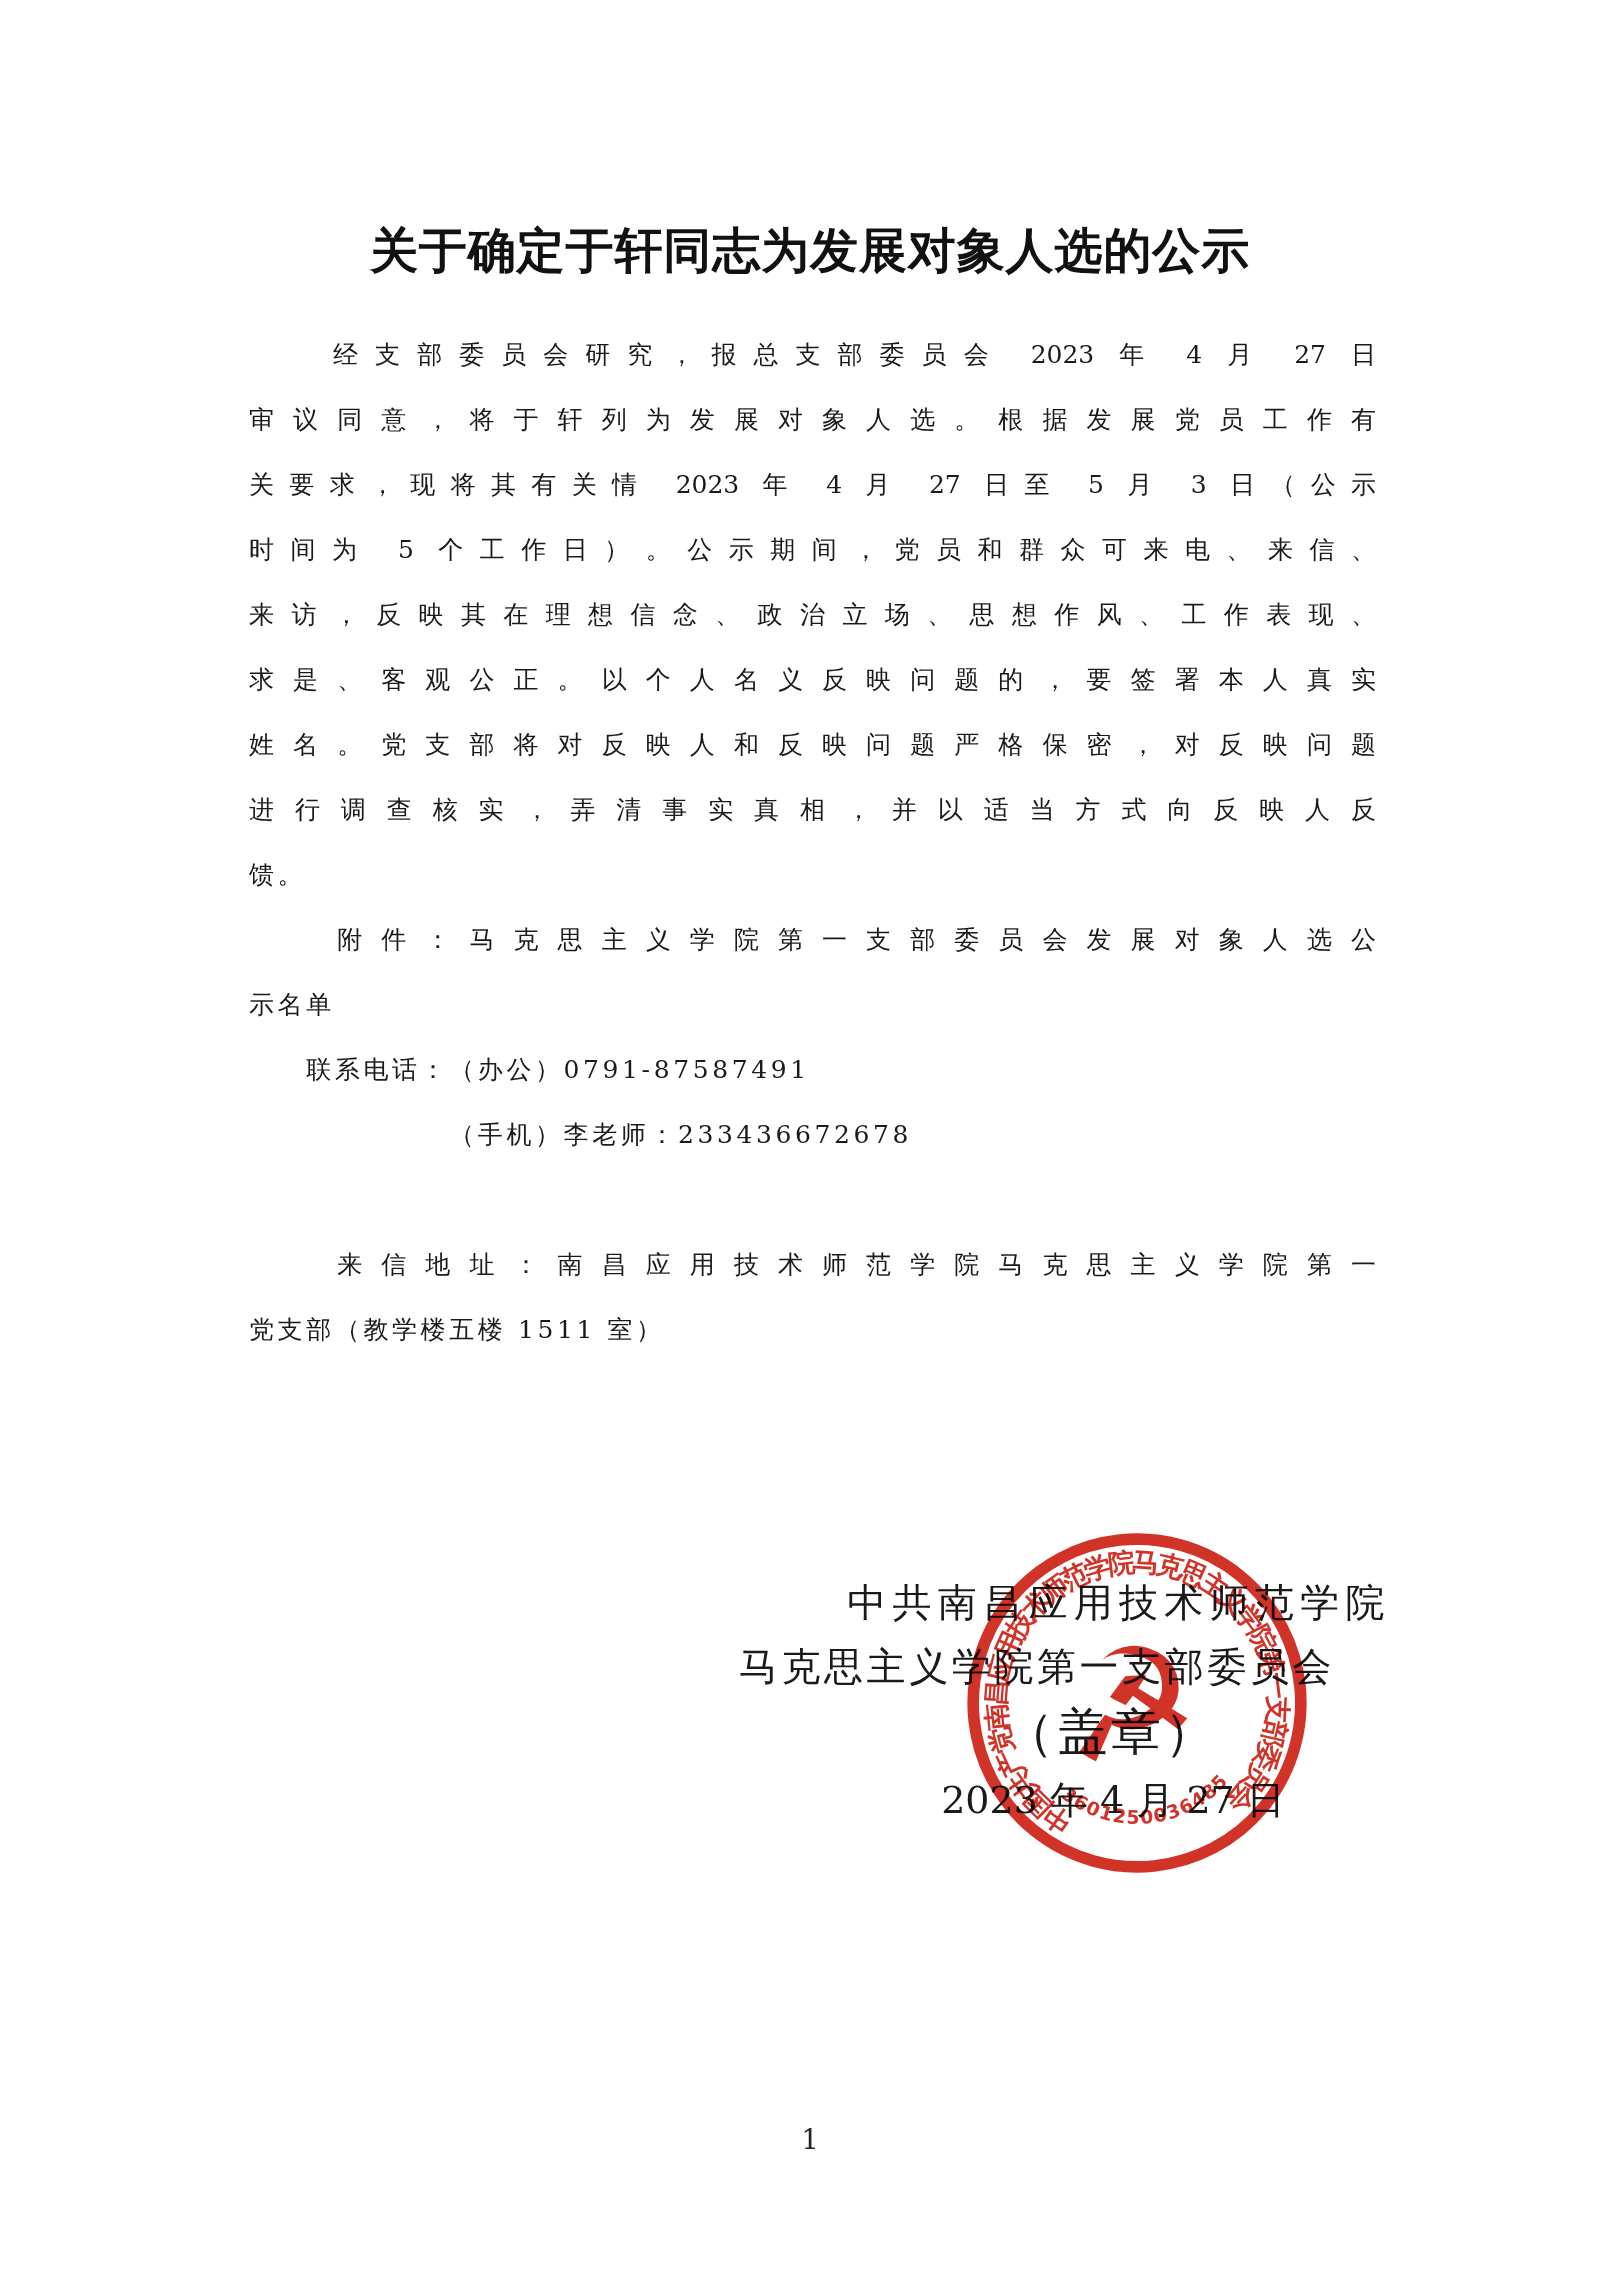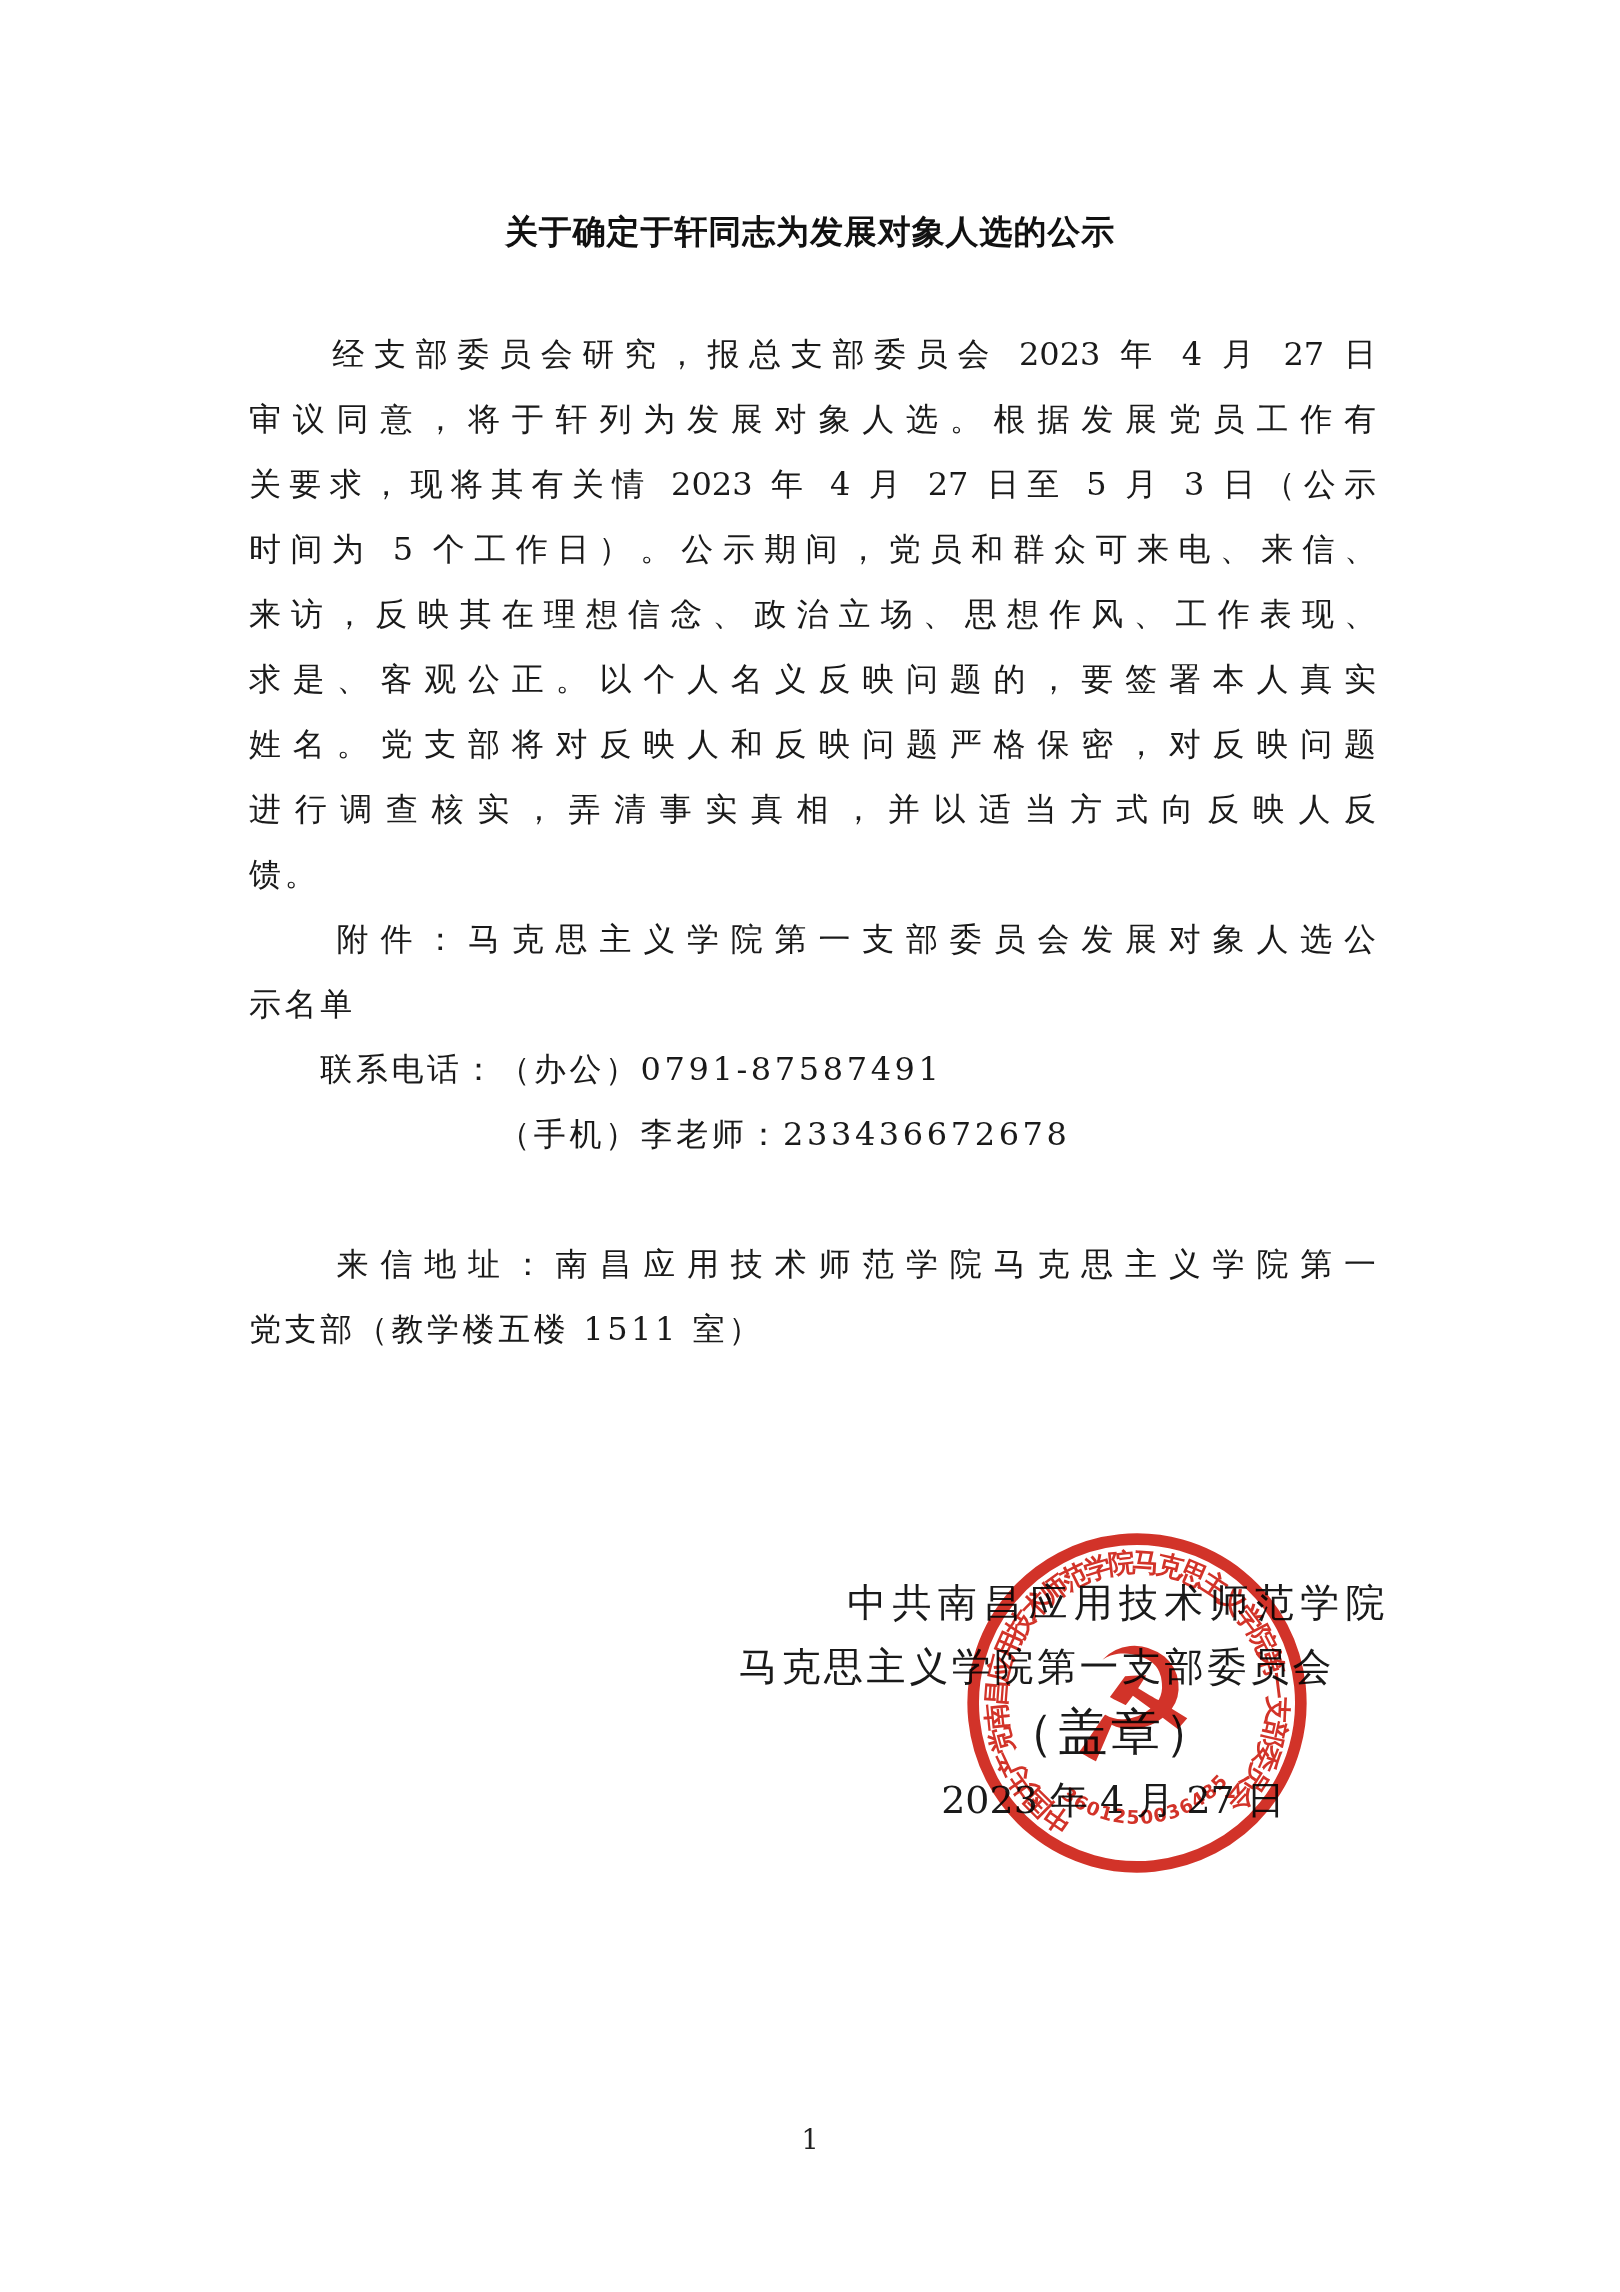--- a/index.html
+++ b/index.html
@@ -8,33 +8,33 @@
     width:1620px; height:2293px;
     margin:0 auto;
     background:#ffffff;
     overflow:hidden;
     font-family:"DejaVu Serif","Liberation Serif",serif;
     color:#1a1a1a;
   }
   .doc-title {
     position:absolute;
     top:202px; left:0; right:0;
-    margin:8px;
+    margin:17px;
     text-align:center;
     font-family:"DejaVu Sans","Liberation Sans",sans-serif;
-    font-size:33px;
+    font-size:48px;
     font-weight:700;
     letter-spacing:0.9px;
     color:#111;
   }
   .body-text {
     position:absolute;
     left:249px; top:322px;
     width:1127px;
-    font-size:32px;
+    font-size:25px;
     line-height:65px;
   }
   .body-text .line { height:65px; white-space:pre; }
   .body-text .line.j {
     white-space:normal;
     text-align:justify;
     text-align-last:justify;
   }
   .body-text .line.plain { letter-spacing:3.6px; }
   .sig-line {

